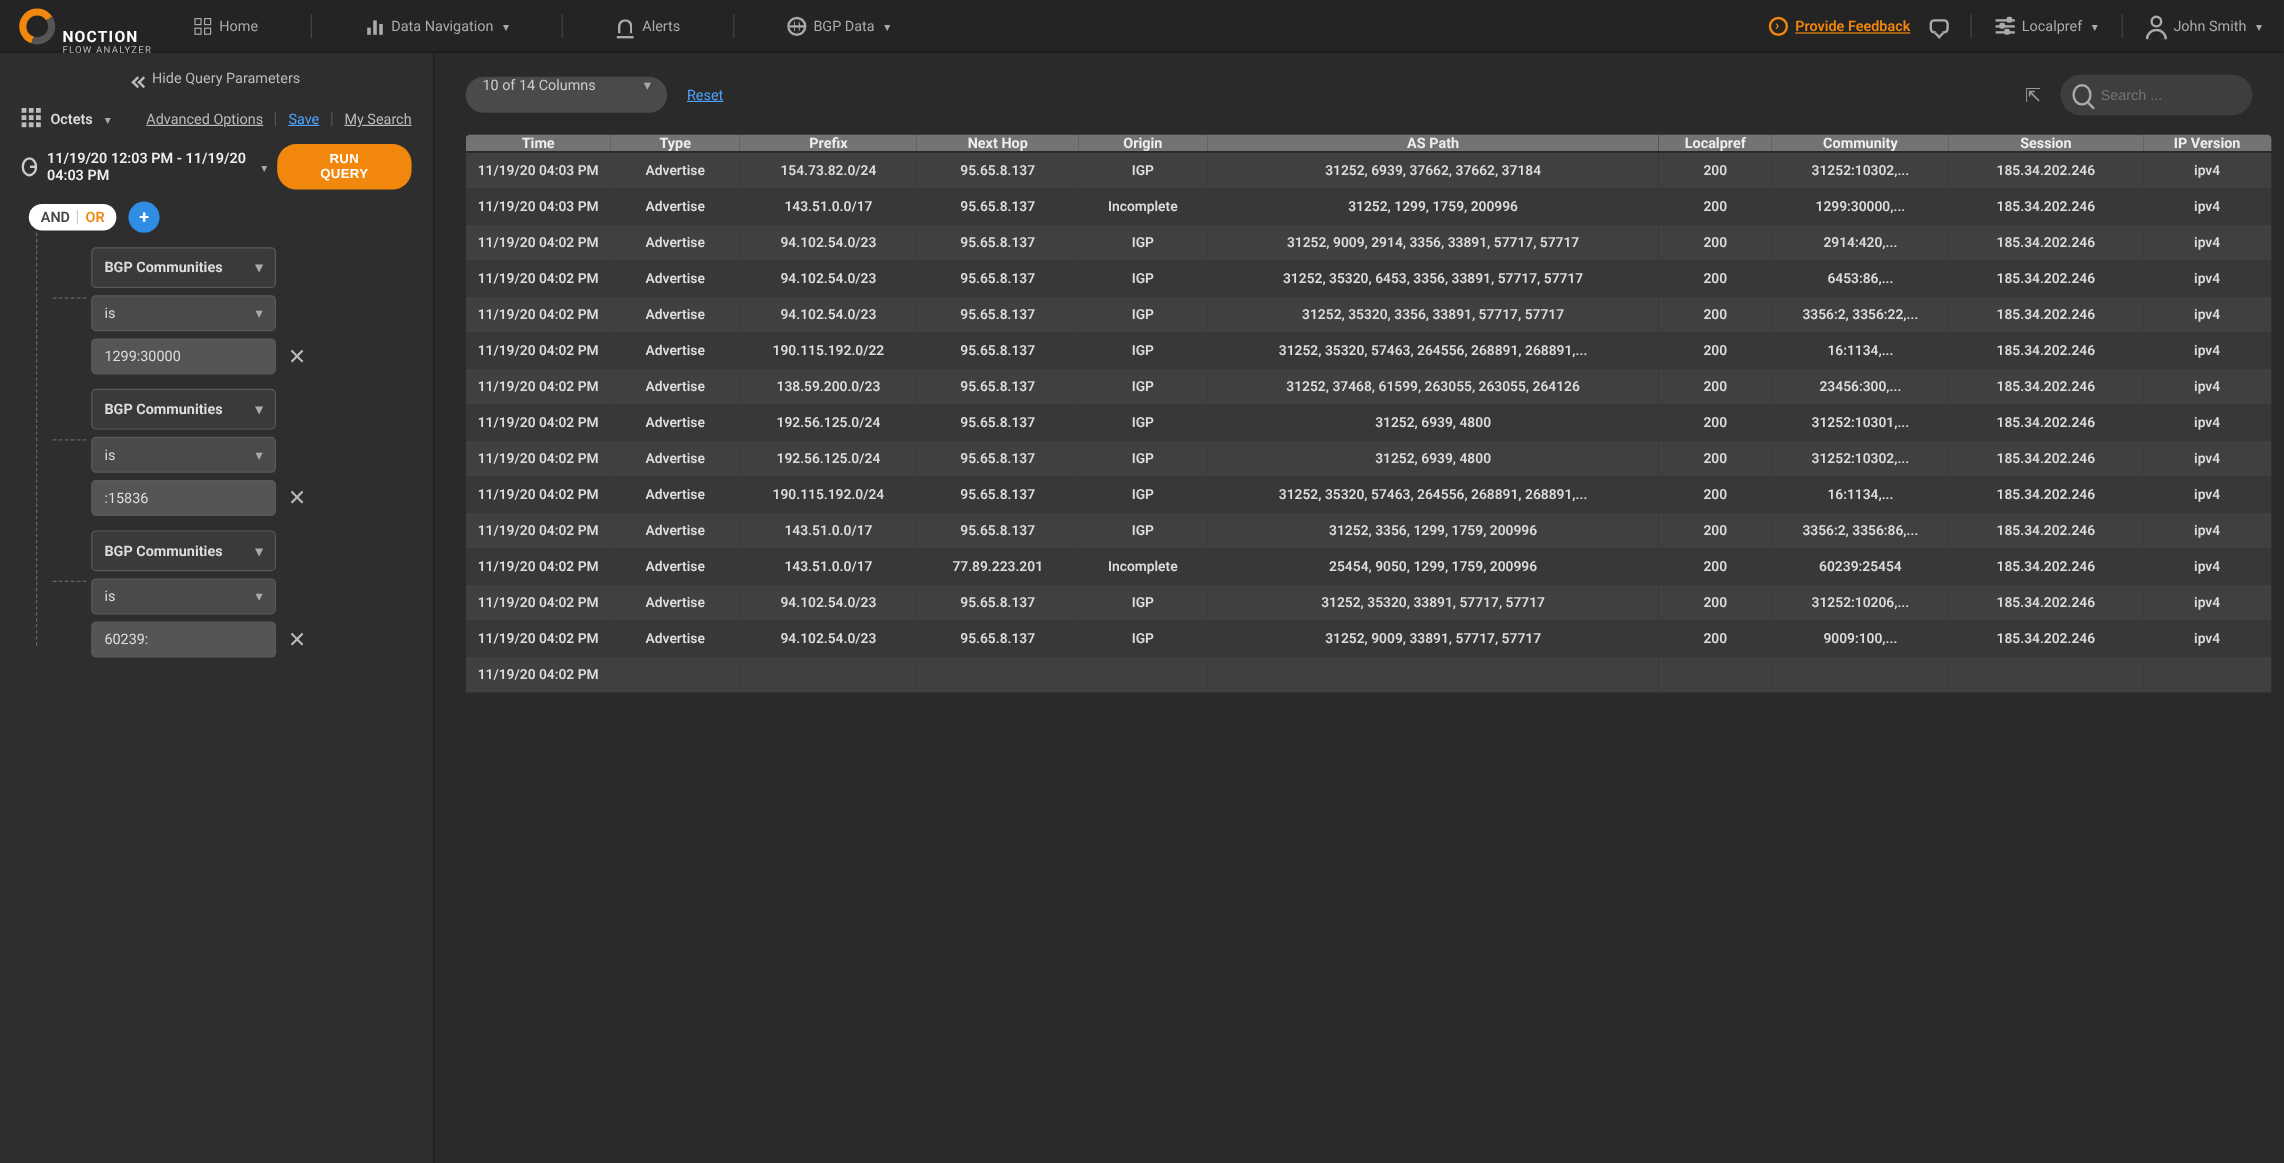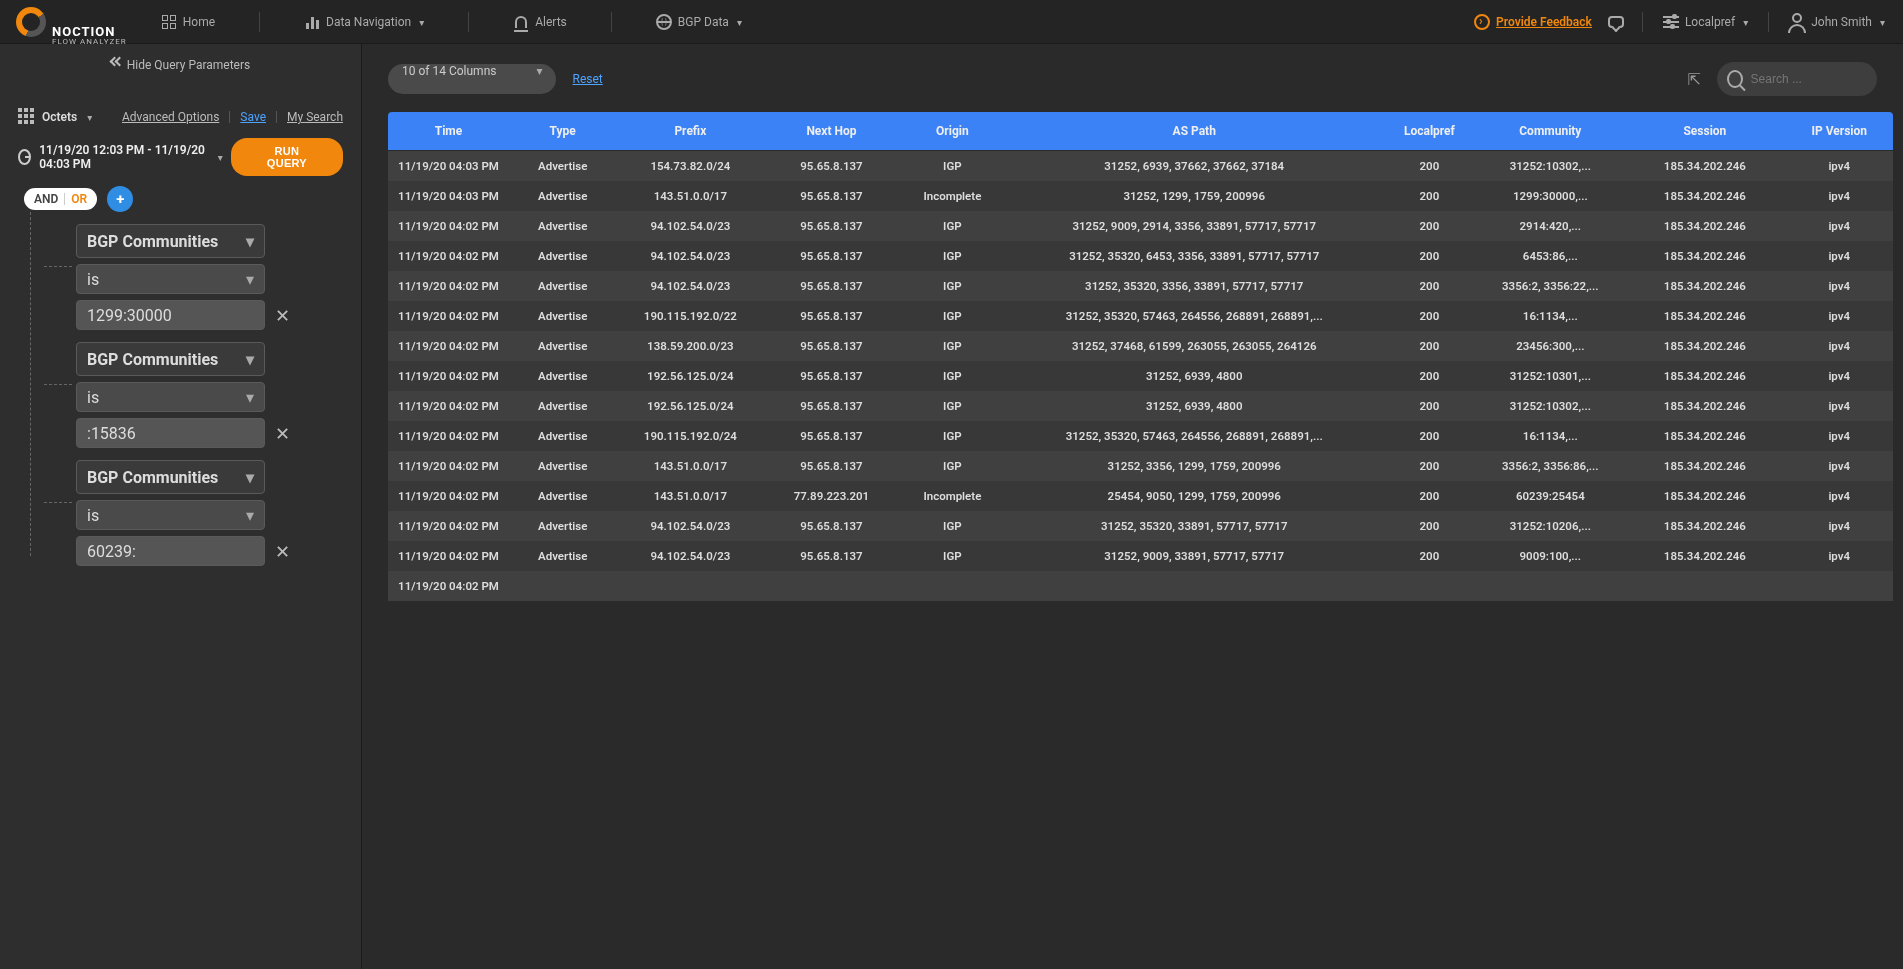--- a/index.html
+++ b/index.html
@@ -46,21 +46,21 @@
 
   
   .main { display:flex; height: calc(100% - 44px); }
   .sidebar {
     width: 362px;
     background:#2e2e2e;
     border-right:1px solid #1a1a1a;
     padding: 14px 10px 14px 10px;
     overflow-y:auto;
   }
-  .hide-qp{ display:flex; align-items:flex-start; gap:6px; color:#bbb; justify-content:center; margin-bottom:32px; cursor:pointer;}
+  .hide-qp{ display:flex; align-items:flex-end; gap:6px; color:#bbb; justify-content:center; margin-bottom:14px; cursor:pointer;}
   .qp-row{ display:flex; align-items:flex-end; gap:8px; padding:4px 8px; }
   .qp-links{ margin-left:auto; display:flex; align-items:center; gap:10px; }
   .qp-links a { color:#bbb; text-decoration:underline; cursor:pointer;}
   .qp-links .save{ color:#4ea3ff; }
   .qp-label{ font-weight:600; color:#ddd; }
   .qp-grid-icon{ display:grid; grid-template-columns:repeat(3,4px); grid-auto-rows:4px; gap:2px; }
   .qp-grid-icon span{ background:#bbb; }
   .time-row{ display:flex; align-items:center; gap:8px; padding:10px 8px 10px 8px;}
   .clock{ width:16px; height:16px; border:2px solid #ccc; border-radius:50%; position:relative;}
   .clock::after{content:""; position:absolute; width:5px; height:2px; background:#ccc; top:5px; left:5px;}
@@ -82,21 +82,21 @@
 
   .filter-block{ padding-left:34px; position:relative; }
   .filter-block::before{
     content:""; position:absolute; left:20px; top:-12px; bottom:10px; border-left:1px dashed #666;
   }
   .filter-group{ margin-bottom:12px; position:relative; padding-left:32px;}
   .filter-group::before{
     content:""; position:absolute; left:0; top:42px; width:28px; border-top:1px dashed #666;
   }
   .fselect, .finput{
-    width:189px; background:#4a4a4a; border:1px solid #5a5a5a; color:#ddd; border-radius:4px; font-size:16px;
+    width:154px; background:#4a4a4a; border:1px solid #5a5a5a; color:#ddd; border-radius:4px; font-size:12px;
   }
   .fselect{ height:30px; padding:0 10px; display:flex; align-items:center; justify-content:space-between; cursor:pointer; margin-bottom:6px;}
   .fselect.header{ background:#3a3a3a; font-weight:700; height:34px; }
   .finput{ height:30px; padding:0 10px; display:flex; align-items:center; background:#555;}
   .frow{ display:flex; align-items:center; gap:10px;}
   .xbtn{ color:#bbb; font-size:18px; cursor:pointer; }
 
   
   .panel{ flex:1; padding: 18px 0 0 26px; display:flex; flex-direction:column; }
   .toolbar{ display:flex; align-items:center; gap:16px; padding-right:26px; margin-bottom:16px;}
@@ -105,21 +105,21 @@
   .toolbar-spacer{ flex:1; }
   .export-ic{ color:#999; cursor:pointer; font-size:16px;}
   .search{ height:34px; background:#3e3e3e; border-radius:18px; padding:0 14px 0 10px; display:flex; align-items:center; gap:8px; width:160px;}
   .search input{ background:transparent; border:none; outline:none; color:#ccc; width:100%; font-size:12px;}
   .mag{ width:18px; height:18px; border:2px solid #aaa; border-radius:50%; position:relative;}
   .mag::after{content:""; position:absolute; width:7px; height:2px; background:#aaa; transform:rotate(45deg); bottom:-3px; right:-5px;}
 
   .table-wrap{ flex:1; overflow:auto; margin-right:10px; border-radius:4px; }
   table{ width:100%; border-collapse:collapse; table-layout:fixed; }
   thead th{
-    background:#3b82f6; color:#eee; font-weight:700; font-size:12px; padding:12px 8px; position:sticky; top:0;
+    background:#737373; color:#eee; font-weight:700; font-size:12px; padding:0 8px; position:sticky; top:0;
     border-bottom:1px solid #2a2a2a;
   }
   tbody td{ padding:8px 6px; text-align:center; color:#ddd; font-size:11.5px; font-weight:600;}
   tbody tr:nth-child(odd){ background:#404040; }
   tbody tr:nth-child(even){ background:#383838; }
   .col-time{ width:90px; }
   .col-type{ width:80px; }
   .col-prefix{ width:110px; }
   .col-nexthop{ width:100px; }
   .col-origin{ width:80px; }

